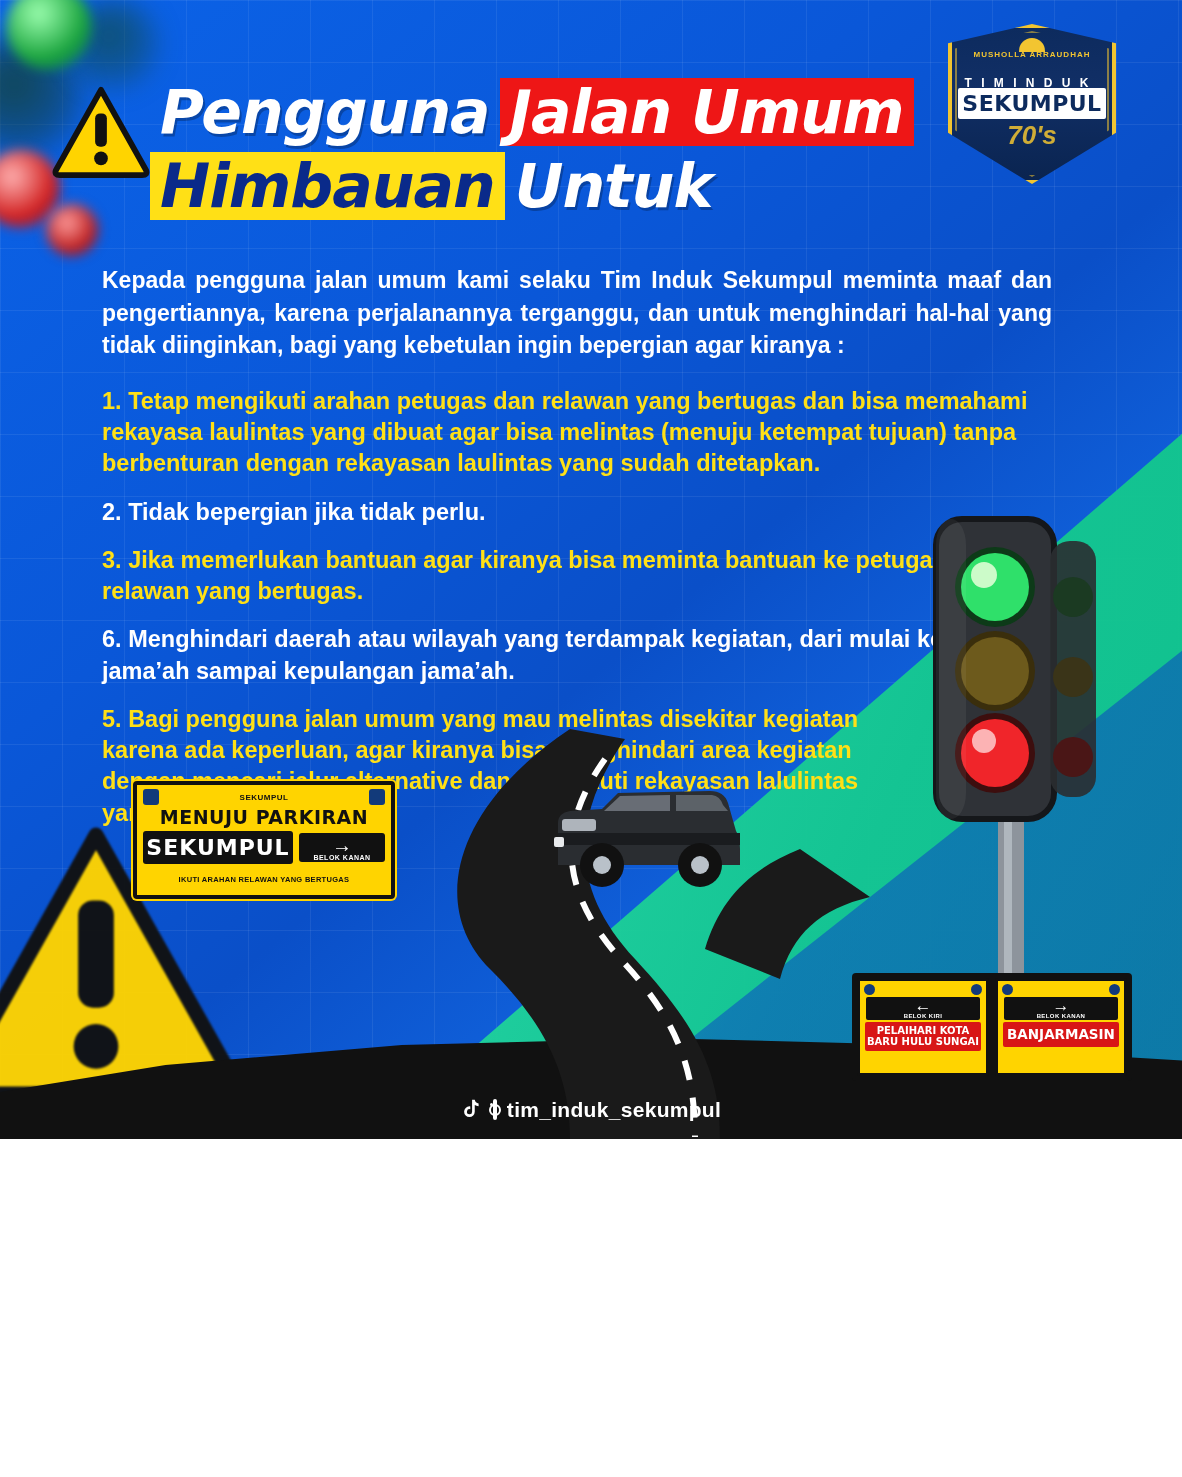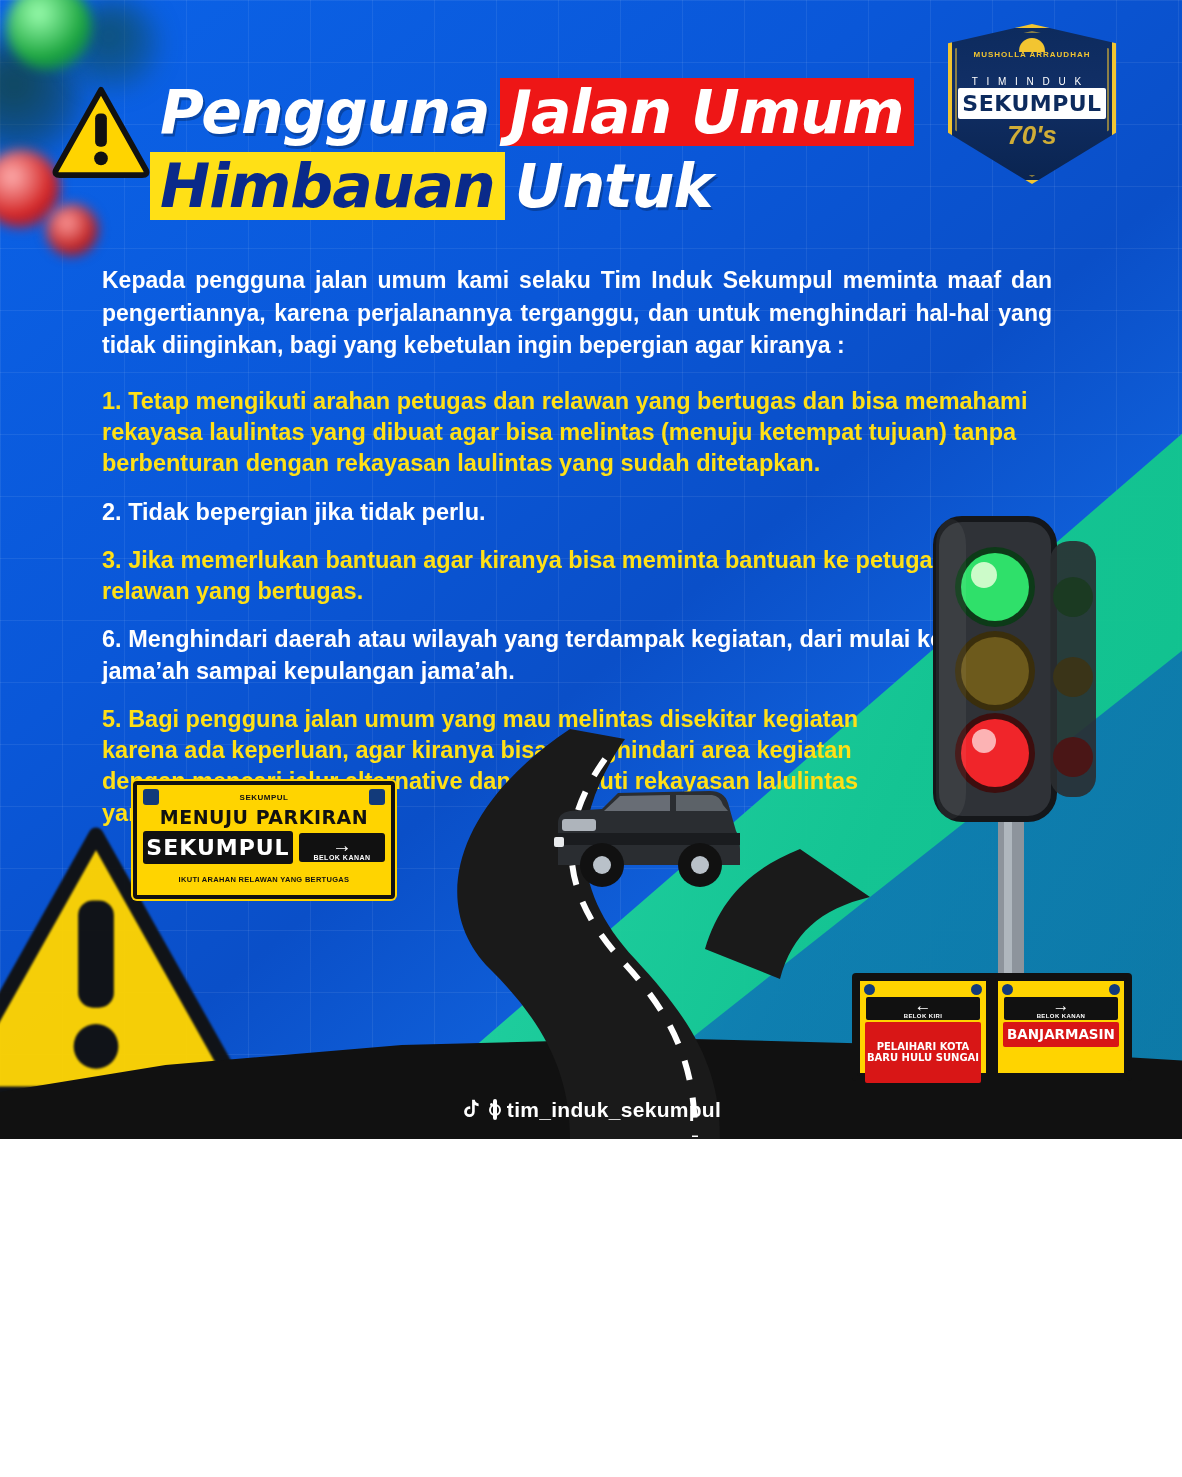--- a/index.html
+++ b/index.html
@@ -87,21 +87,21 @@
     background: linear-gradient(180deg, #0d2b5e 0%, #112f66 40%, #0a2450 100%);
     border: 4px solid #f2c531;
     clip-path: polygon(50% 0%, 100% 12%, 100% 68%, 50% 100%, 0% 68%, 0% 12%);
   }
   .badge-inner {
     position: absolute; inset: 7px;
     border: 2px solid rgba(242,197,49,.55);
     clip-path: polygon(50% 0%, 100% 12%, 100% 68%, 50% 100%, 0% 68%, 0% 12%);
   }
   .badge-t1 { position: absolute; top: 26px; left: 0; right: 0; color: #f2c531; font-size: 8px; letter-spacing: 1px; font-weight: bold; }
-  .badge-t2 { position: absolute; top: 52px; left: 0; right: 8px; color: #ffffff; font-size: 10px; letter-spacing: 3px; font-weight: normal; }
+  .badge-t2 { position: absolute; top: 52px; left: 0; right: 8px; color: #ffffff; font-size: 12px; letter-spacing: 3px; font-weight: bold; }
   .badge-t3 {
     position: absolute; top: 64px; left: 10px; right: 10px;
     background: #ffffff; color: #0d2b5e;
     font-size: 22px; font-weight: 900; letter-spacing: .5px;
     padding: 3px 0; border-radius: 2px;
     font-family: "DejaVu Sans", sans-serif;
   }
   .badge-t4 { position: absolute; top: 96px; left: 0; right: 0; color: #f2c531; font-size: 26px; font-weight: 700; font-style: italic; opacity: .85; }
   .badge-dome {
     position: absolute; top: 14px; left: 50%; transform: translateX(-50%);
@@ -202,21 +202,21 @@
     display: flex; gap: 6px; padding: 5px;
   }
   .dsign { flex: 1; background: #ffd400; border: 3px solid #111; border-radius: 3px; text-align: center; padding: 2px; }
   .dsign .dtop { display: flex; justify-content: space-between; align-items: center; height: 12px; padding: 0 2px; }
   .dsign .dot { width: 11px; height: 11px; border-radius: 50%; background: #123a7a; }
   .dsign .arwbox { background: #111; border-radius: 2px; margin: 2px 4px; padding: 2px 0 1px; }
   .dsign .arwbox .arw { color: #fff; font-size: 17px; line-height: .85; }
   .dsign .arwbox .lbl { color: #fff; font-size: 6px; font-weight: 900; letter-spacing: .4px; }
   .dsign .redbar {
     background: #d81616; color: #fff; font-size: 10px; font-weight: 900;
-    line-height: 1.05; border-radius: 2px; margin: 2px 3px 1px; padding: 20px 0;
+    line-height: 1.05; border-radius: 2px; margin: 2px 3px 1px; padding: 4px 0;
     font-family: "DejaVu Sans", sans-serif;
   }
   .dsign .redbar.big { font-size: 13.5px; padding: 5px 0; }
 
   
   #footer {
     position: absolute; left: 0; right: 0; bottom: 16px;
     text-align: center;
     display: flex; align-items: center; justify-content: center; gap: 10px;
   }

